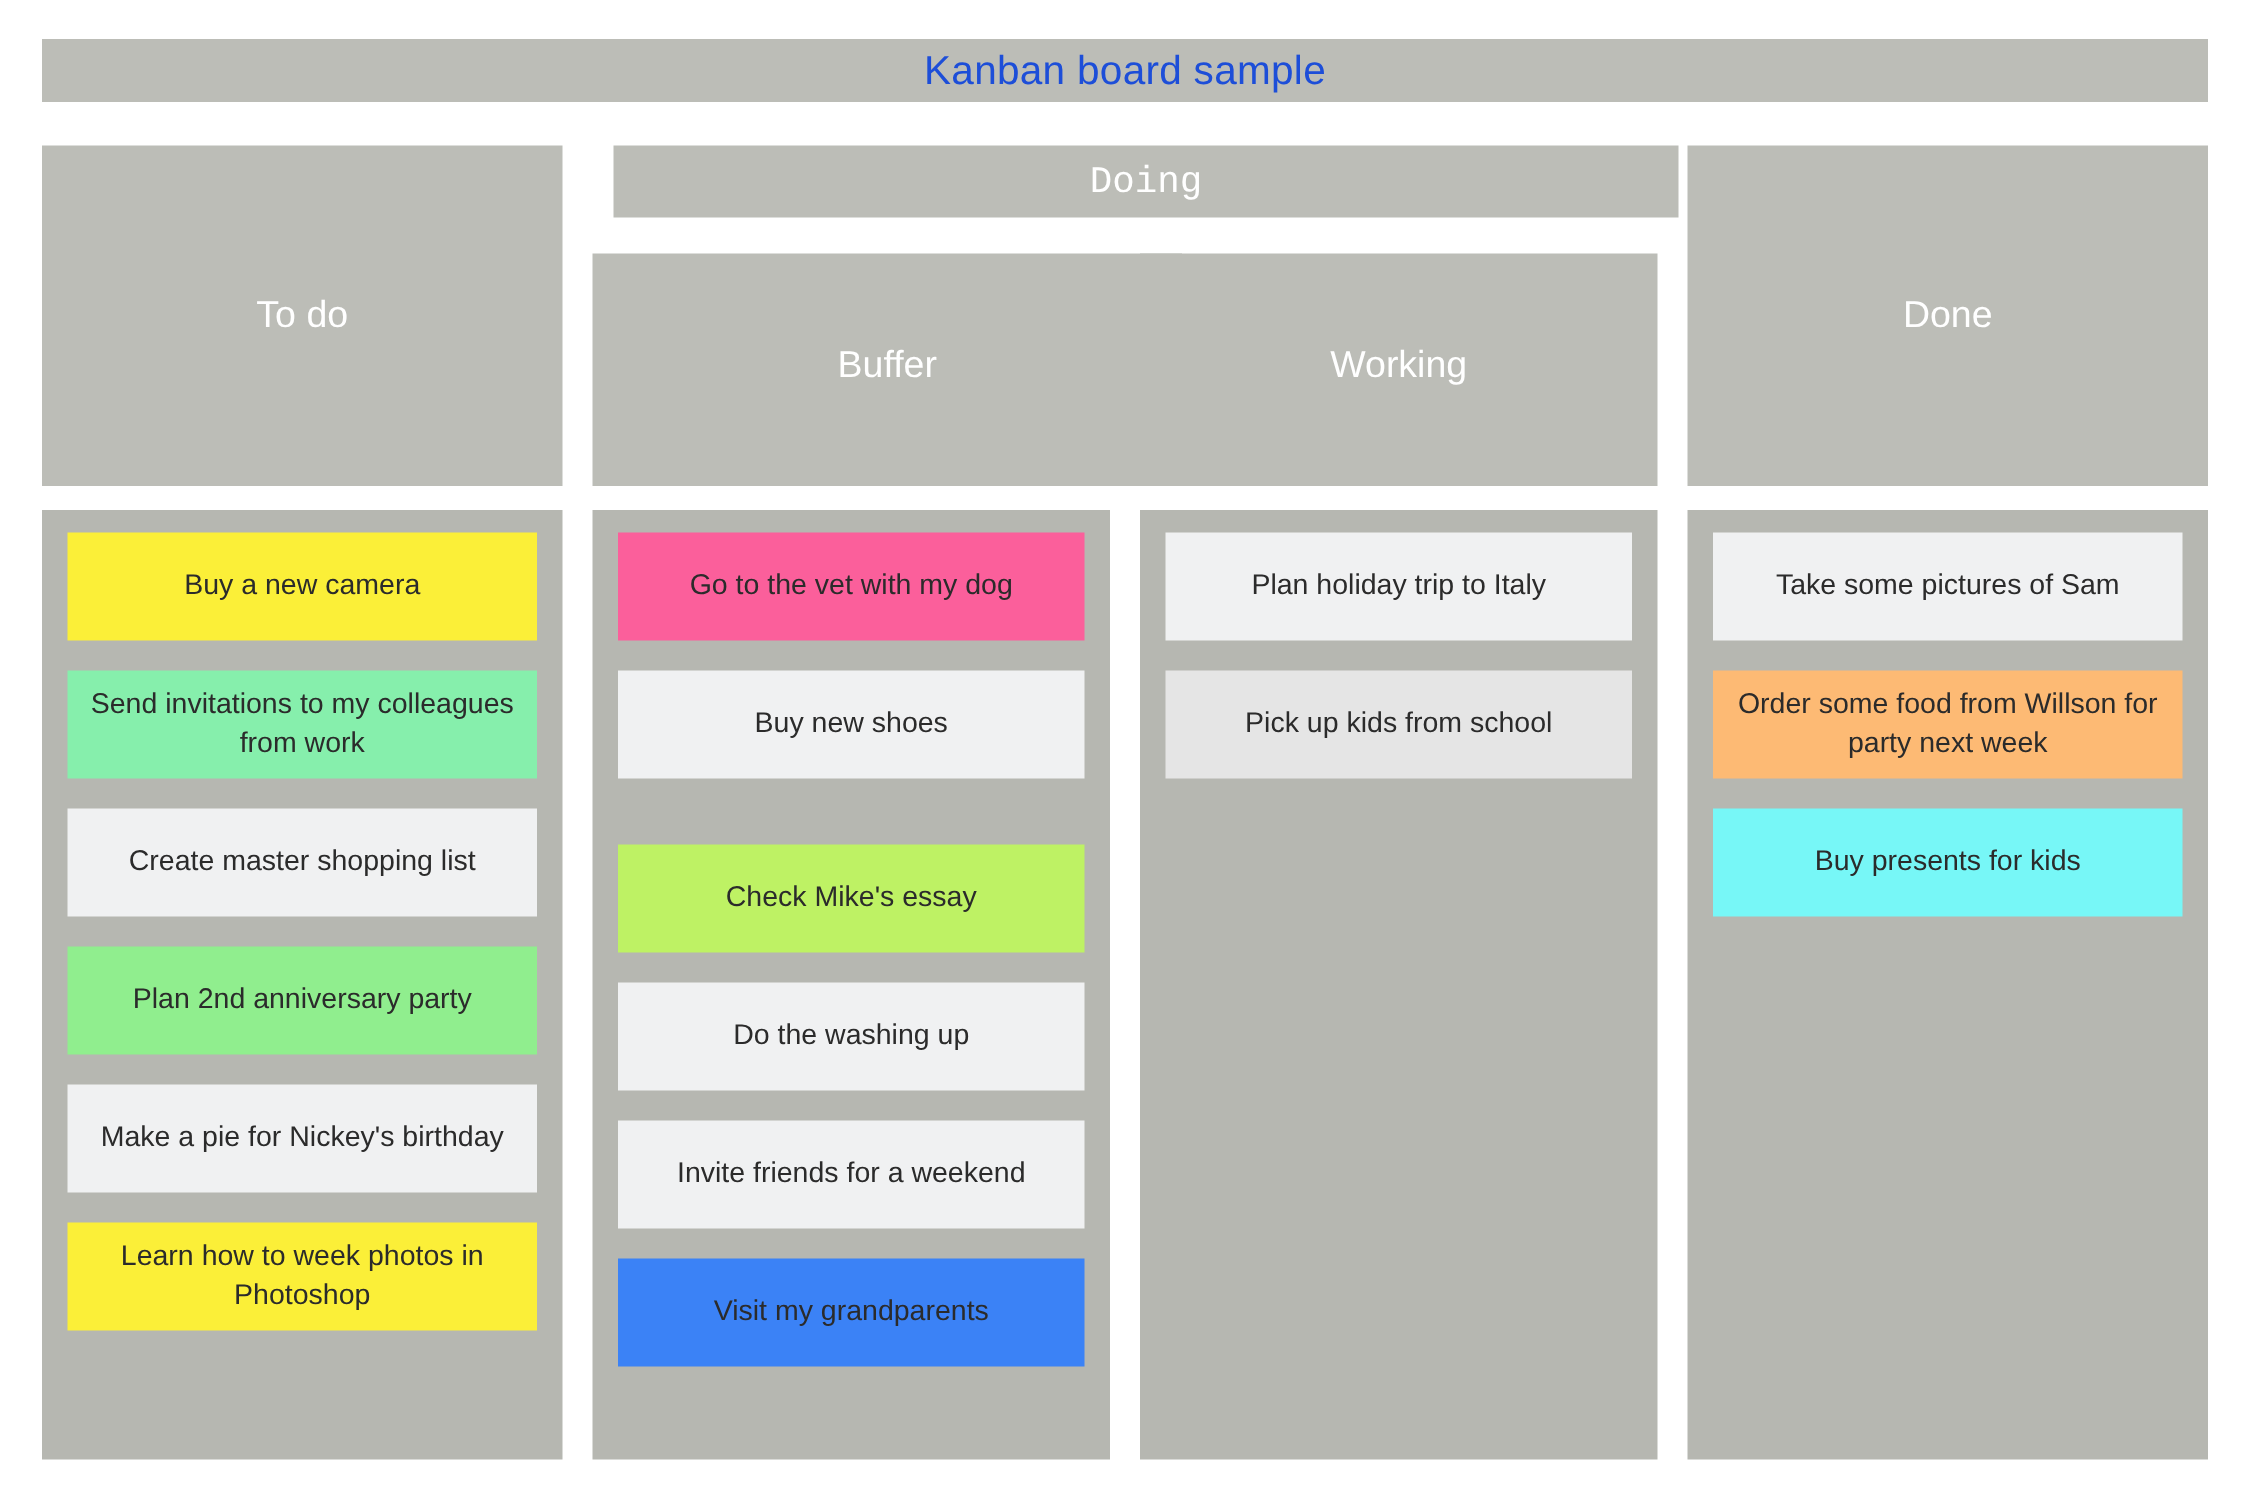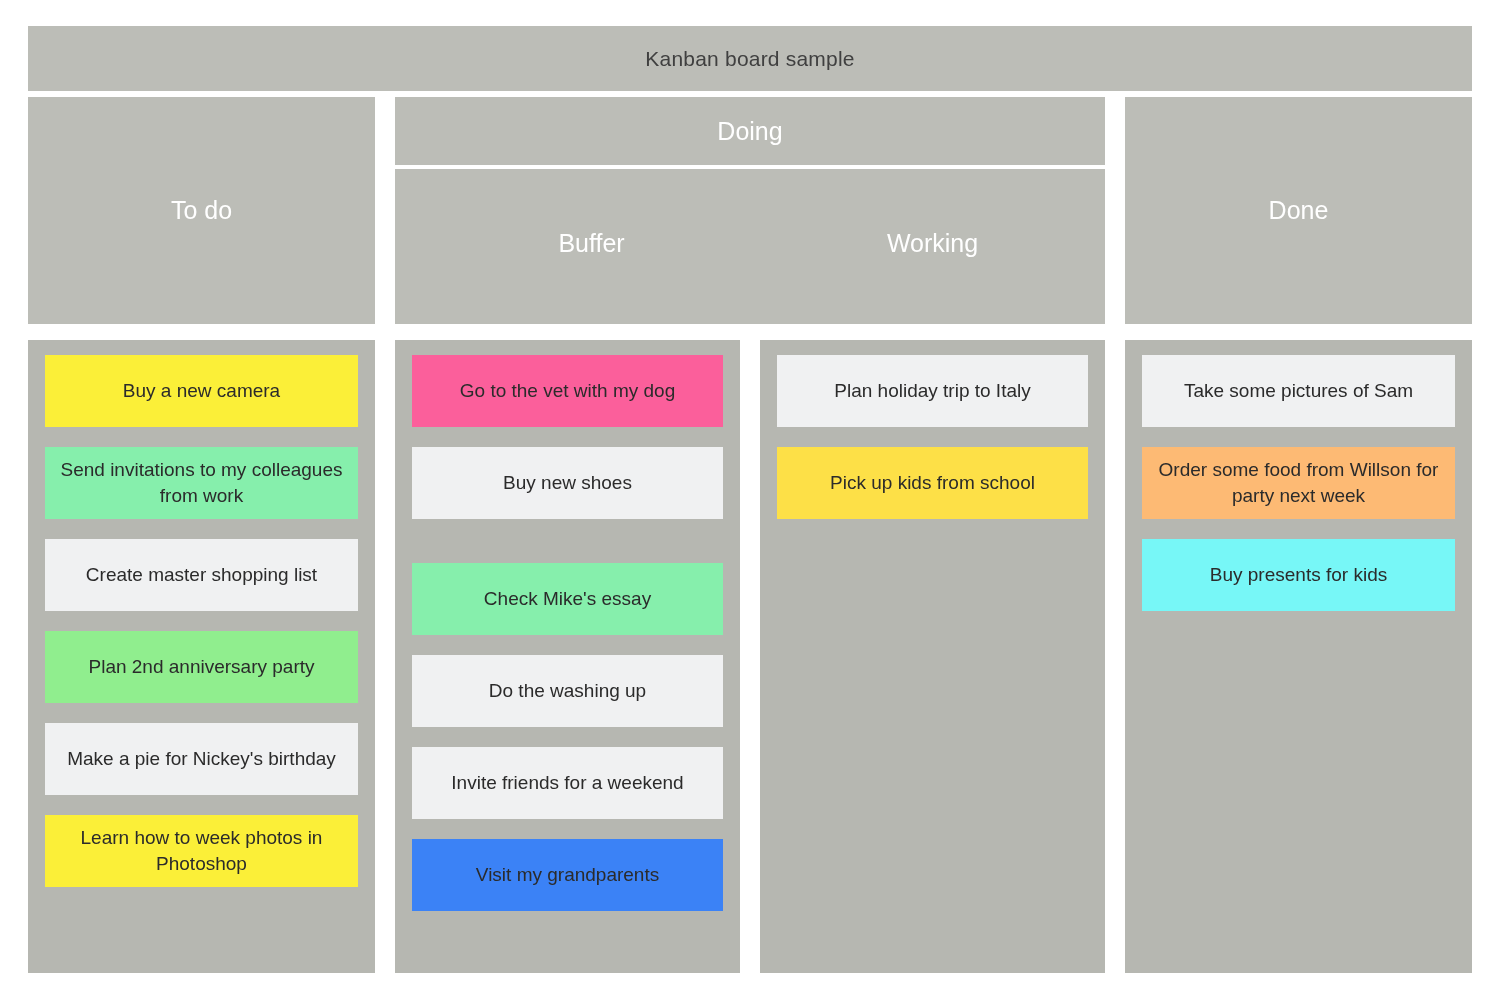--- a/index.html
+++ b/index.html
@@ -21,24 +21,24 @@
     width: 1444px;
     height: 947px;
   }
 
   
   .board-title {
     position: absolute;
     left: 0;
     top: 0;
     width: 1444px;
-    height: 65px;
+    height: 42px;
     background: #bcbdb7;
-    color: #404040;
-    font-size: 21px;
+    color: #1d4ed8;
+    font-size: 27px;
     display: flex;
     align-items: center;
     justify-content: center;
     letter-spacing: 0.2px;
   }
 
   
   .headers {
     position: absolute;
     left: 0;
@@ -64,24 +64,25 @@
     height: 227px;
   }
   .hdr-done {
     left: 1097px;
     top: 0;
     width: 347px;
     height: 227px;
   }
 
   .hdr-doing {
-    left: 367px;
+    left: 381px;
     top: 0;
     width: 710px;
-    height: 68px;
+    height: 48px;
+    font-family: Liberation Mono, monospace;
   }
   .hdr-buffer {
     left: 367px;
     top: 72px;
     width: 393px;
     height: 155px;
     align-items: center;
   }
   .hdr-working {
     left: 732px;
@@ -189,38 +190,38 @@
           <span>Learn how to week photos in Photoshop</span>
         </div>
       </div>
     <div class="lane lane-1">
         <div class="card" style="background: rgb(251, 95, 155);">
           <span>Go to the vet with my dog</span>
         </div>
         <div class="card" style="background: rgb(240, 241, 242);">
           <span>Buy new shoes</span>
         </div>
-        <div class="card" style="background: #86efac; margin-top: 44px;">
+        <div class="card" style="background: #bef264; margin-top: 44px;">
           <span>Check Mike's essay</span>
         </div>
         <div class="card" style="background: rgb(240, 241, 242);">
           <span>Do the washing up</span>
         </div>
         <div class="card" style="background: rgb(240, 241, 242);">
           <span>Invite friends for a weekend</span>
         </div>
         <div class="card" style="background: #3b82f6;">
           <span>Visit my grandparents</span>
         </div>
       </div>
     <div class="lane lane-2">
         <div class="card" style="background: rgb(240, 241, 242);">
           <span>Plan holiday trip to Italy</span>
         </div>
-        <div class="card" style="background: #fde047;">
+        <div class="card" style="background: #e5e5e5;">
           <span>Pick up kids from school</span>
         </div>
       </div>
     <div class="lane lane-3">
         <div class="card" style="background: rgb(240, 241, 242);">
           <span>Take some pictures of Sam</span>
         </div>
         <div class="card" style="background: #fdba74;">
           <span>Order some food from Willson for party next week</span>
         </div>

